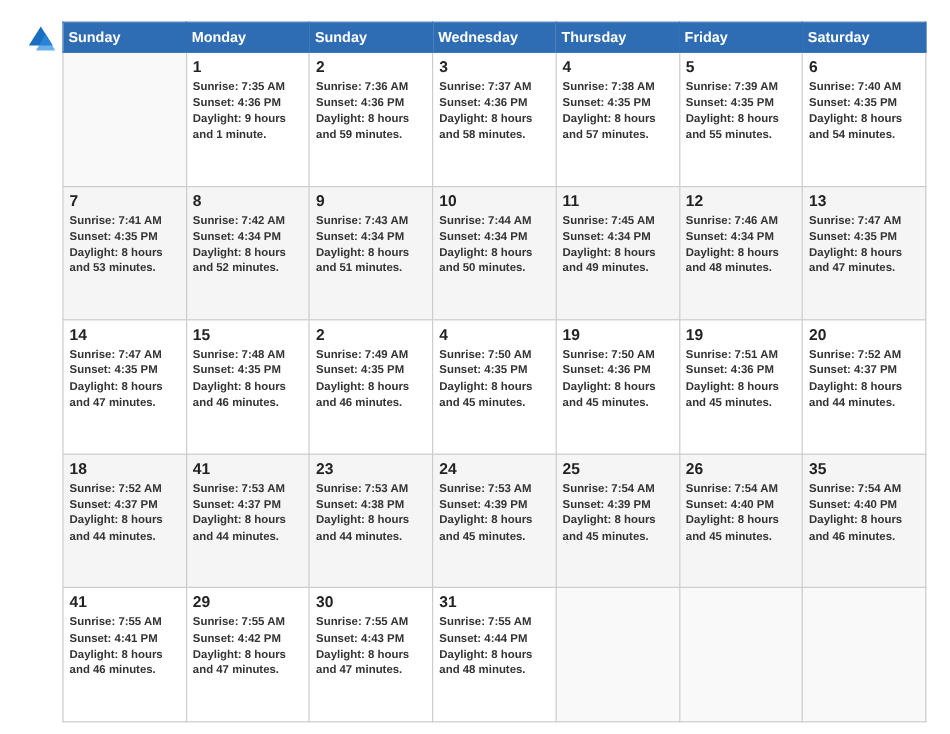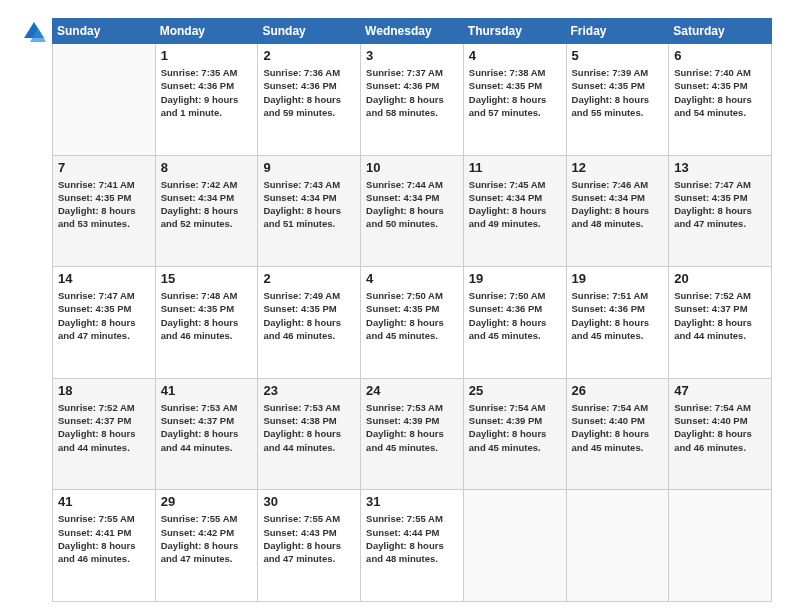--- a/index.html
+++ b/index.html
@@ -239,21 +239,21 @@
           </td>
           <td>
             <span class="day-num">25</span>
             <div class="day-info">Sunrise: 7:54 AM<br>Sunset: 4:39 PM<br>Daylight: 8 hours<br>and 45 minutes.</div>
           </td>
           <td>
             <span class="day-num">26</span>
             <div class="day-info">Sunrise: 7:54 AM<br>Sunset: 4:40 PM<br>Daylight: 8 hours<br>and 45 minutes.</div>
           </td>
           <td>
-            <span class="day-num">47</span>
+            <span class="day-num">35</span>
             <div class="day-info">Sunrise: 7:54 AM<br>Sunset: 4:40 PM<br>Daylight: 8 hours<br>and 46 minutes.</div>
           </td>
         </tr>
         <tr class="row-white">
           <td>
             <span class="day-num">41</span>
             <div class="day-info">Sunrise: 7:55 AM<br>Sunset: 4:41 PM<br>Daylight: 8 hours<br>and 46 minutes.</div>
           </td>
           <td>
             <span class="day-num">29</span>

